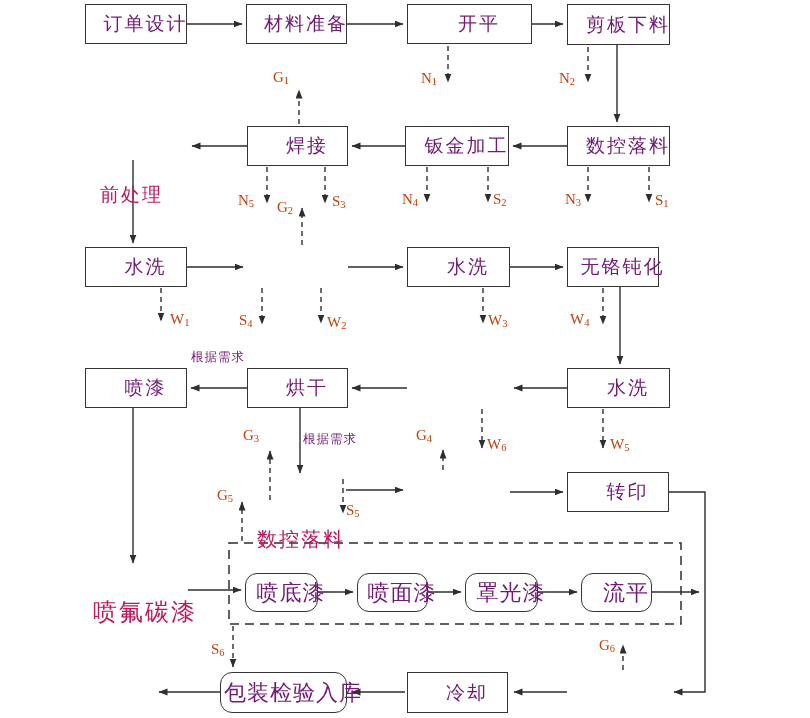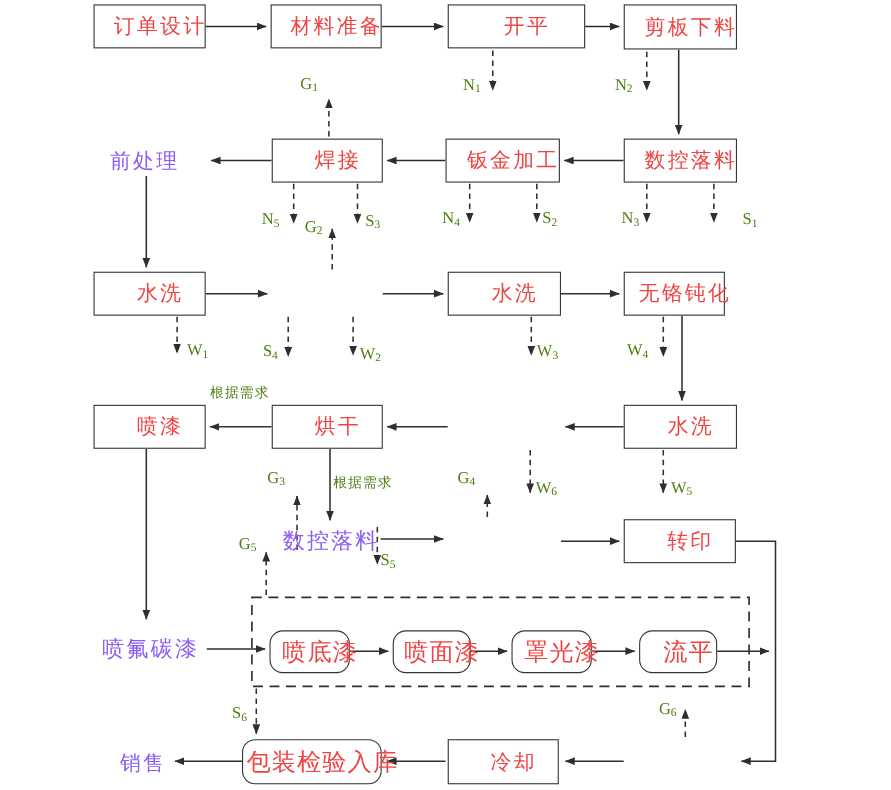--- a/index.html
+++ b/index.html
@@ -4,27 +4,27 @@
 <style>
   html,body{margin:0;padding:0;background:#fff;}
   .stage{
     position:relative;width:810px;height:718px;background:#fff;overflow:hidden;
     font-family:"Liberation Sans", sans-serif;color:#222;
   }
   .stage svg{position:absolute;left:0;top:0;}
   .node{
     position:absolute;box-sizing:border-box;border:1.6px solid #343434;background:#fff;
     display:flex;align-items:center;justify-content:center;
-    font-size:19px;letter-spacing:2px;white-space:nowrap;color:#ef4444;padding-left:19px;
+    font-size:19px;letter-spacing:2px;white-space:nowrap;color:#701a75;padding-left:19px;
   }
   .node.small{font-size:22px;letter-spacing:1px;border-radius:12px;}
-  .ftext{position:absolute;font-size:19px;letter-spacing:2px;white-space:nowrap;color:#8b5cf6;}
-  .ann{position:absolute;font-size:12.5px;letter-spacing:1px;color:#4d7c0f;white-space:nowrap;}
+  .ftext{position:absolute;font-size:19px;letter-spacing:2px;white-space:nowrap;color:#be185d;margin-top:48px;}
+  .ann{position:absolute;font-size:12.5px;letter-spacing:1px;color:#701a75;white-space:nowrap;}
   .flabel{
-    position:absolute;font-family:"Liberation Serif", serif;font-size:15px;color:#4d7c0f;
+    position:absolute;font-family:"Liberation Serif", serif;font-size:15px;color:#c2410c;
     white-space:nowrap;line-height:1;
   }
   .flabel sub{font-size:10.5px;vertical-align:-2px;}
 </style>
 </head>
 <body>
 
 <div class="stage">
 
   <svg width="810" height="718" viewBox="0 0 810 718">
@@ -113,35 +113,35 @@
   <div class="node small" style="left:245px;top:573px;width:73px;height:39px">喷底漆</div>
   <div class="node small" style="left:357px;top:573px;width:71px;height:39px">喷面漆</div>
   <div class="node small" style="left:465px;top:573px;width:73px;height:39px">罩光漆</div>
   <div class="node small" style="left:581px;top:573px;width:71px;height:39px">流平</div>
 
   <div class="node" style="left:407px;top:672px;width:101px;height:41px">冷却</div>
   <div class="node small" style="left:220px;top:672px;width:127px;height:41px">包装检验入库</div>
 
   <div class="ftext" style="left:100px;top:134px">前处理</div>
   <div class="ftext" style="left:257px;top:478px;font-size:20px">数控落料</div>
-  <div class="ftext" style="left:93px;top:576px;font-size:20px">喷氟碳漆</div>
+  <div class="ftext" style="left:93px;top:548px;font-size:24px">喷氟碳漆</div>
   <div class="ftext" style="left:109px;top:681px">销售</div>
   <div class="ann" style="left:191px;top:349px">根据需求</div>
   <div class="ann" style="left:303px;top:431px">根据需求</div>
 
   <span class="flabel" style="left:273px;top:70px"><span>G</span><sub>1</sub></span>
   <span class="flabel" style="left:421px;top:71px"><span>N</span><sub>1</sub></span>
   <span class="flabel" style="left:559px;top:71px"><span>N</span><sub>2</sub></span>
   <span class="flabel" style="left:238px;top:193px"><span>N</span><sub>5</sub></span>
   <span class="flabel" style="left:277px;top:200px"><span>G</span><sub>2</sub></span>
   <span class="flabel" style="left:332px;top:194px"><span>S</span><sub>3</sub></span>
   <span class="flabel" style="left:402px;top:192px"><span>N</span><sub>4</sub></span>
   <span class="flabel" style="left:493px;top:192px"><span>S</span><sub>2</sub></span>
   <span class="flabel" style="left:565px;top:192px"><span>N</span><sub>3</sub></span>
-  <span class="flabel" style="left:675px;top:193px"><span>S</span><sub>1</sub></span>
+  <span class="flabel" style="left:655px;top:193px"><span>S</span><sub>1</sub></span>
   <span class="flabel" style="left:170px;top:312px"><span>W</span><sub>1</sub></span>
   <span class="flabel" style="left:239px;top:313px"><span>S</span><sub>4</sub></span>
   <span class="flabel" style="left:327px;top:315px"><span>W</span><sub>2</sub></span>
   <span class="flabel" style="left:488px;top:313px"><span>W</span><sub>3</sub></span>
   <span class="flabel" style="left:570px;top:312px"><span>W</span><sub>4</sub></span>
   <span class="flabel" style="left:243px;top:428px"><span>G</span><sub>3</sub></span>
   <span class="flabel" style="left:416px;top:428px"><span>G</span><sub>4</sub></span>
   <span class="flabel" style="left:487px;top:437px"><span>W</span><sub>6</sub></span>
   <span class="flabel" style="left:610px;top:437px"><span>W</span><sub>5</sub></span>
   <span class="flabel" style="left:217px;top:488px"><span>G</span><sub>5</sub></span>

